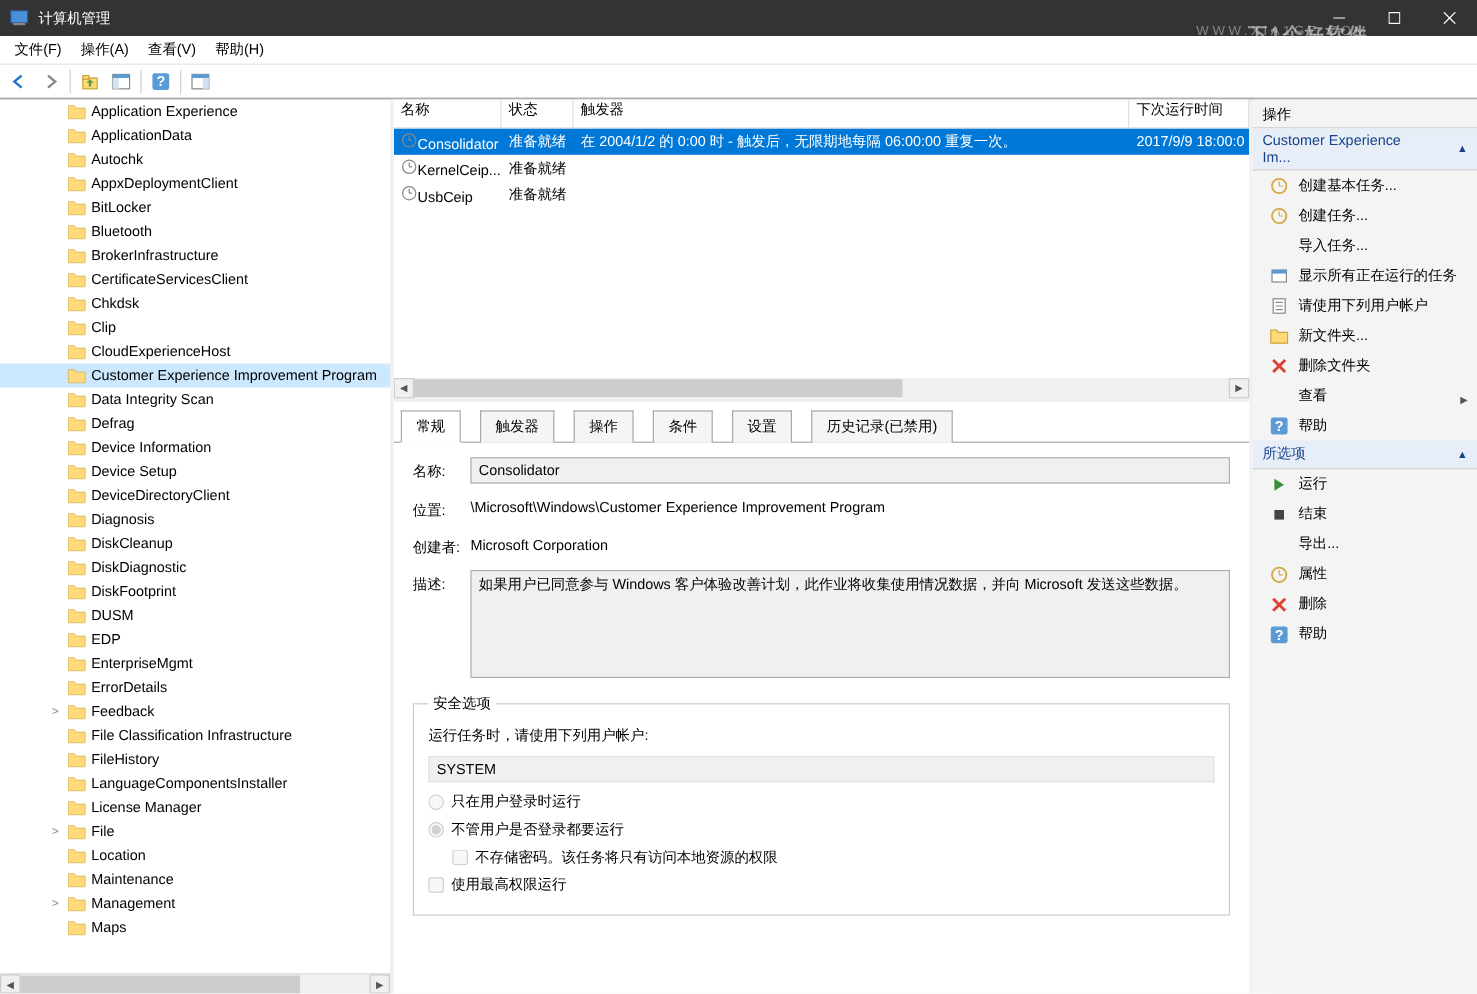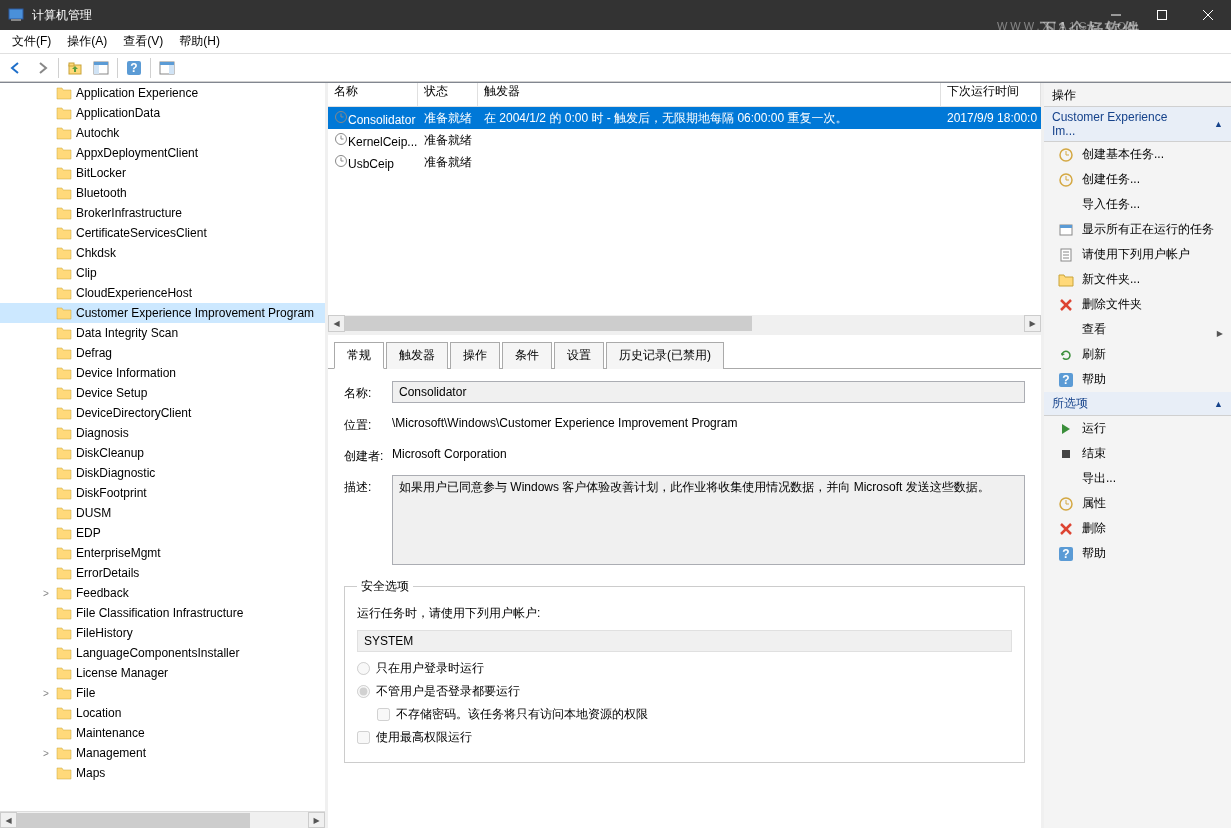--- a/index.html
+++ b/index.html
@@ -32,21 +32,21 @@
 .task-header { height: 24px; display: flex; border-bottom: 1px solid #e0e0e0; background:#fff; }
 .task-header .col { padding: 0 6px; border-right: 1px solid #e0e0e0; font-size:12px; }
 .task-rows { flex:1; overflow:hidden; }
 .task-row { height: 22px; display: flex; align-items: center; font-size:12px; }
 .task-row.selected { background: #0078d7; color: #fff; }
 .task-row .cell { padding: 0 6px; overflow:hidden; white-space:nowrap; }
 .task-row .status-icon { width:14px; display:inline-block; }
 .task-list-hscroll { height:17px; background:#f0f0f0; display:flex; }
 .detail-pane { flex:1; background:#fff; display:flex; flex-direction:column; min-height:0; }
 .detail-tabs { display:flex; border-bottom:1px solid #aaa; padding:6px 6px 0 6px; background:#fff; }
-.detail-tab { padding:4px 12px; border:1px solid #aaa; border-bottom:none; background:#fff; margin-right:2px; font-size:12px; position:relative; top:1px; cursor:default;}
+.detail-tab { padding:4px 12px; border:1px solid #aaa; border-bottom:none; background:#fff; margin-right:16px; font-size:12px; position:relative; top:1px; cursor:default;}
 .detail-tab.active { background:#fff; border-bottom:1px solid #fff; }
 .detail-tab:not(.active) { background:#f5f5f5; }
 .detail-body { flex:1; padding:12px 16px; overflow:auto; }
 .field-row { display:flex; margin-bottom:10px; align-items:flex-start; }
 .field-row .flabel { width:48px; font-size:12px; padding-top:4px; }
 .field-row .fval { flex:1; }
 .field-row .fval input { width:100%; padding:3px 6px; border:1px solid #abadb3; background:#f0f0f0; font-size:12px; }
 .field-row .fval .static { padding:3px 0; font-size:12px; }
 .field-row .fval textarea { width:100%; height:90px; padding:3px 6px; border:1px solid #abadb3; background:#f0f0f0; font-size:12px; font-family:inherit; resize:none; }
 .fieldset { border:1px solid #ccc; padding:10px 12px; margin-top:8px; }
@@ -582,29 +582,20 @@
             <span>删除文件夹</span>
           </div>
           <div class="action-item">
             <span class="aicon"></span>
             <span>查看</span>
             <span class="arrow-right">▶</span>
           </div>
           <div class="action-item">
             <span class="aicon">
               <svg width="16" height="16">
-                <path d="M4 8 A4 4 0 1 1 5 11" fill="none" stroke="#3a8e3a" stroke-width="1.5"></path>
-                <path d="M3 6 L4 9 L7 7 Z" fill="#3a8e3a"></path>
-              </svg>
-            </span>
-            <span>刷新</span>
-          </div>
-          <div class="action-item">
-            <span class="aicon">
-              <svg width="16" height="16">
                 <rect x="1" y="1" width="14" height="14" fill="#5b9bd5" rx="2"></rect>
                 <text x="8" y="12" fill="#fff" font-size="11" text-anchor="middle" font-weight="bold">?</text>
               </svg>
             </span>
             <span>帮助</span>
           </div>
         </div>
       <div class="actions-section">
           <span>所选项</span>
           <span class="arrow">▲</span>

